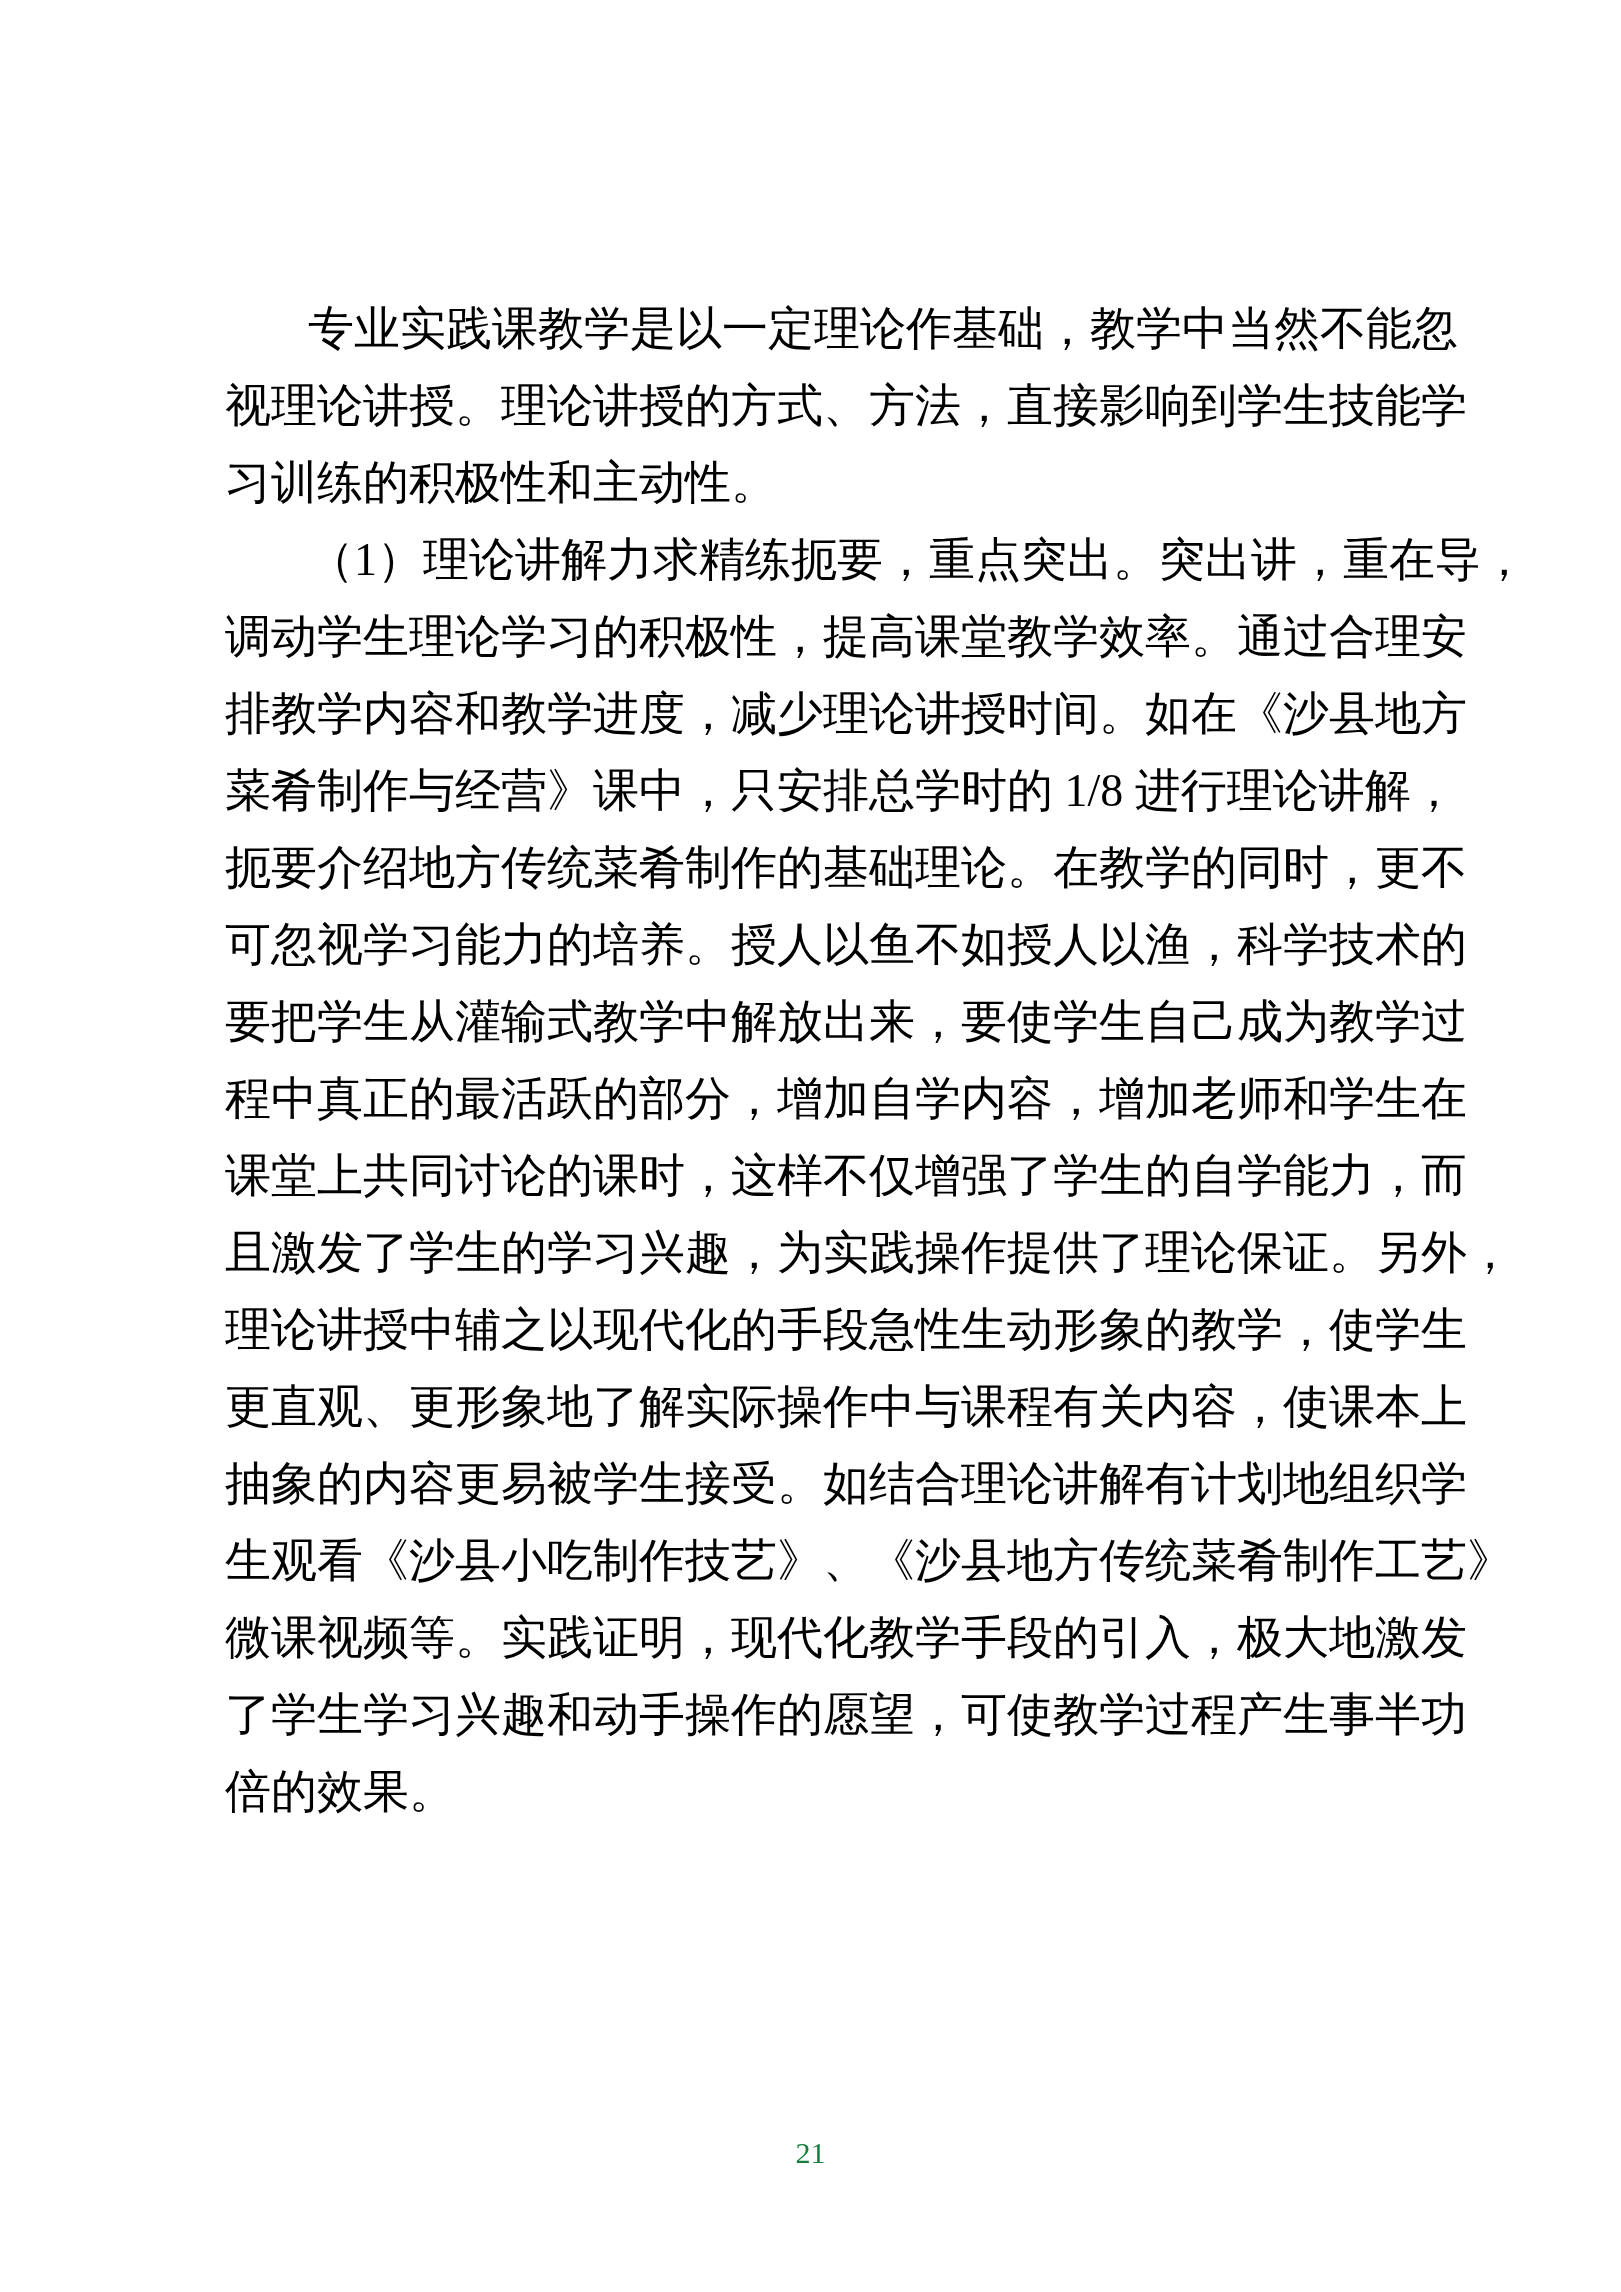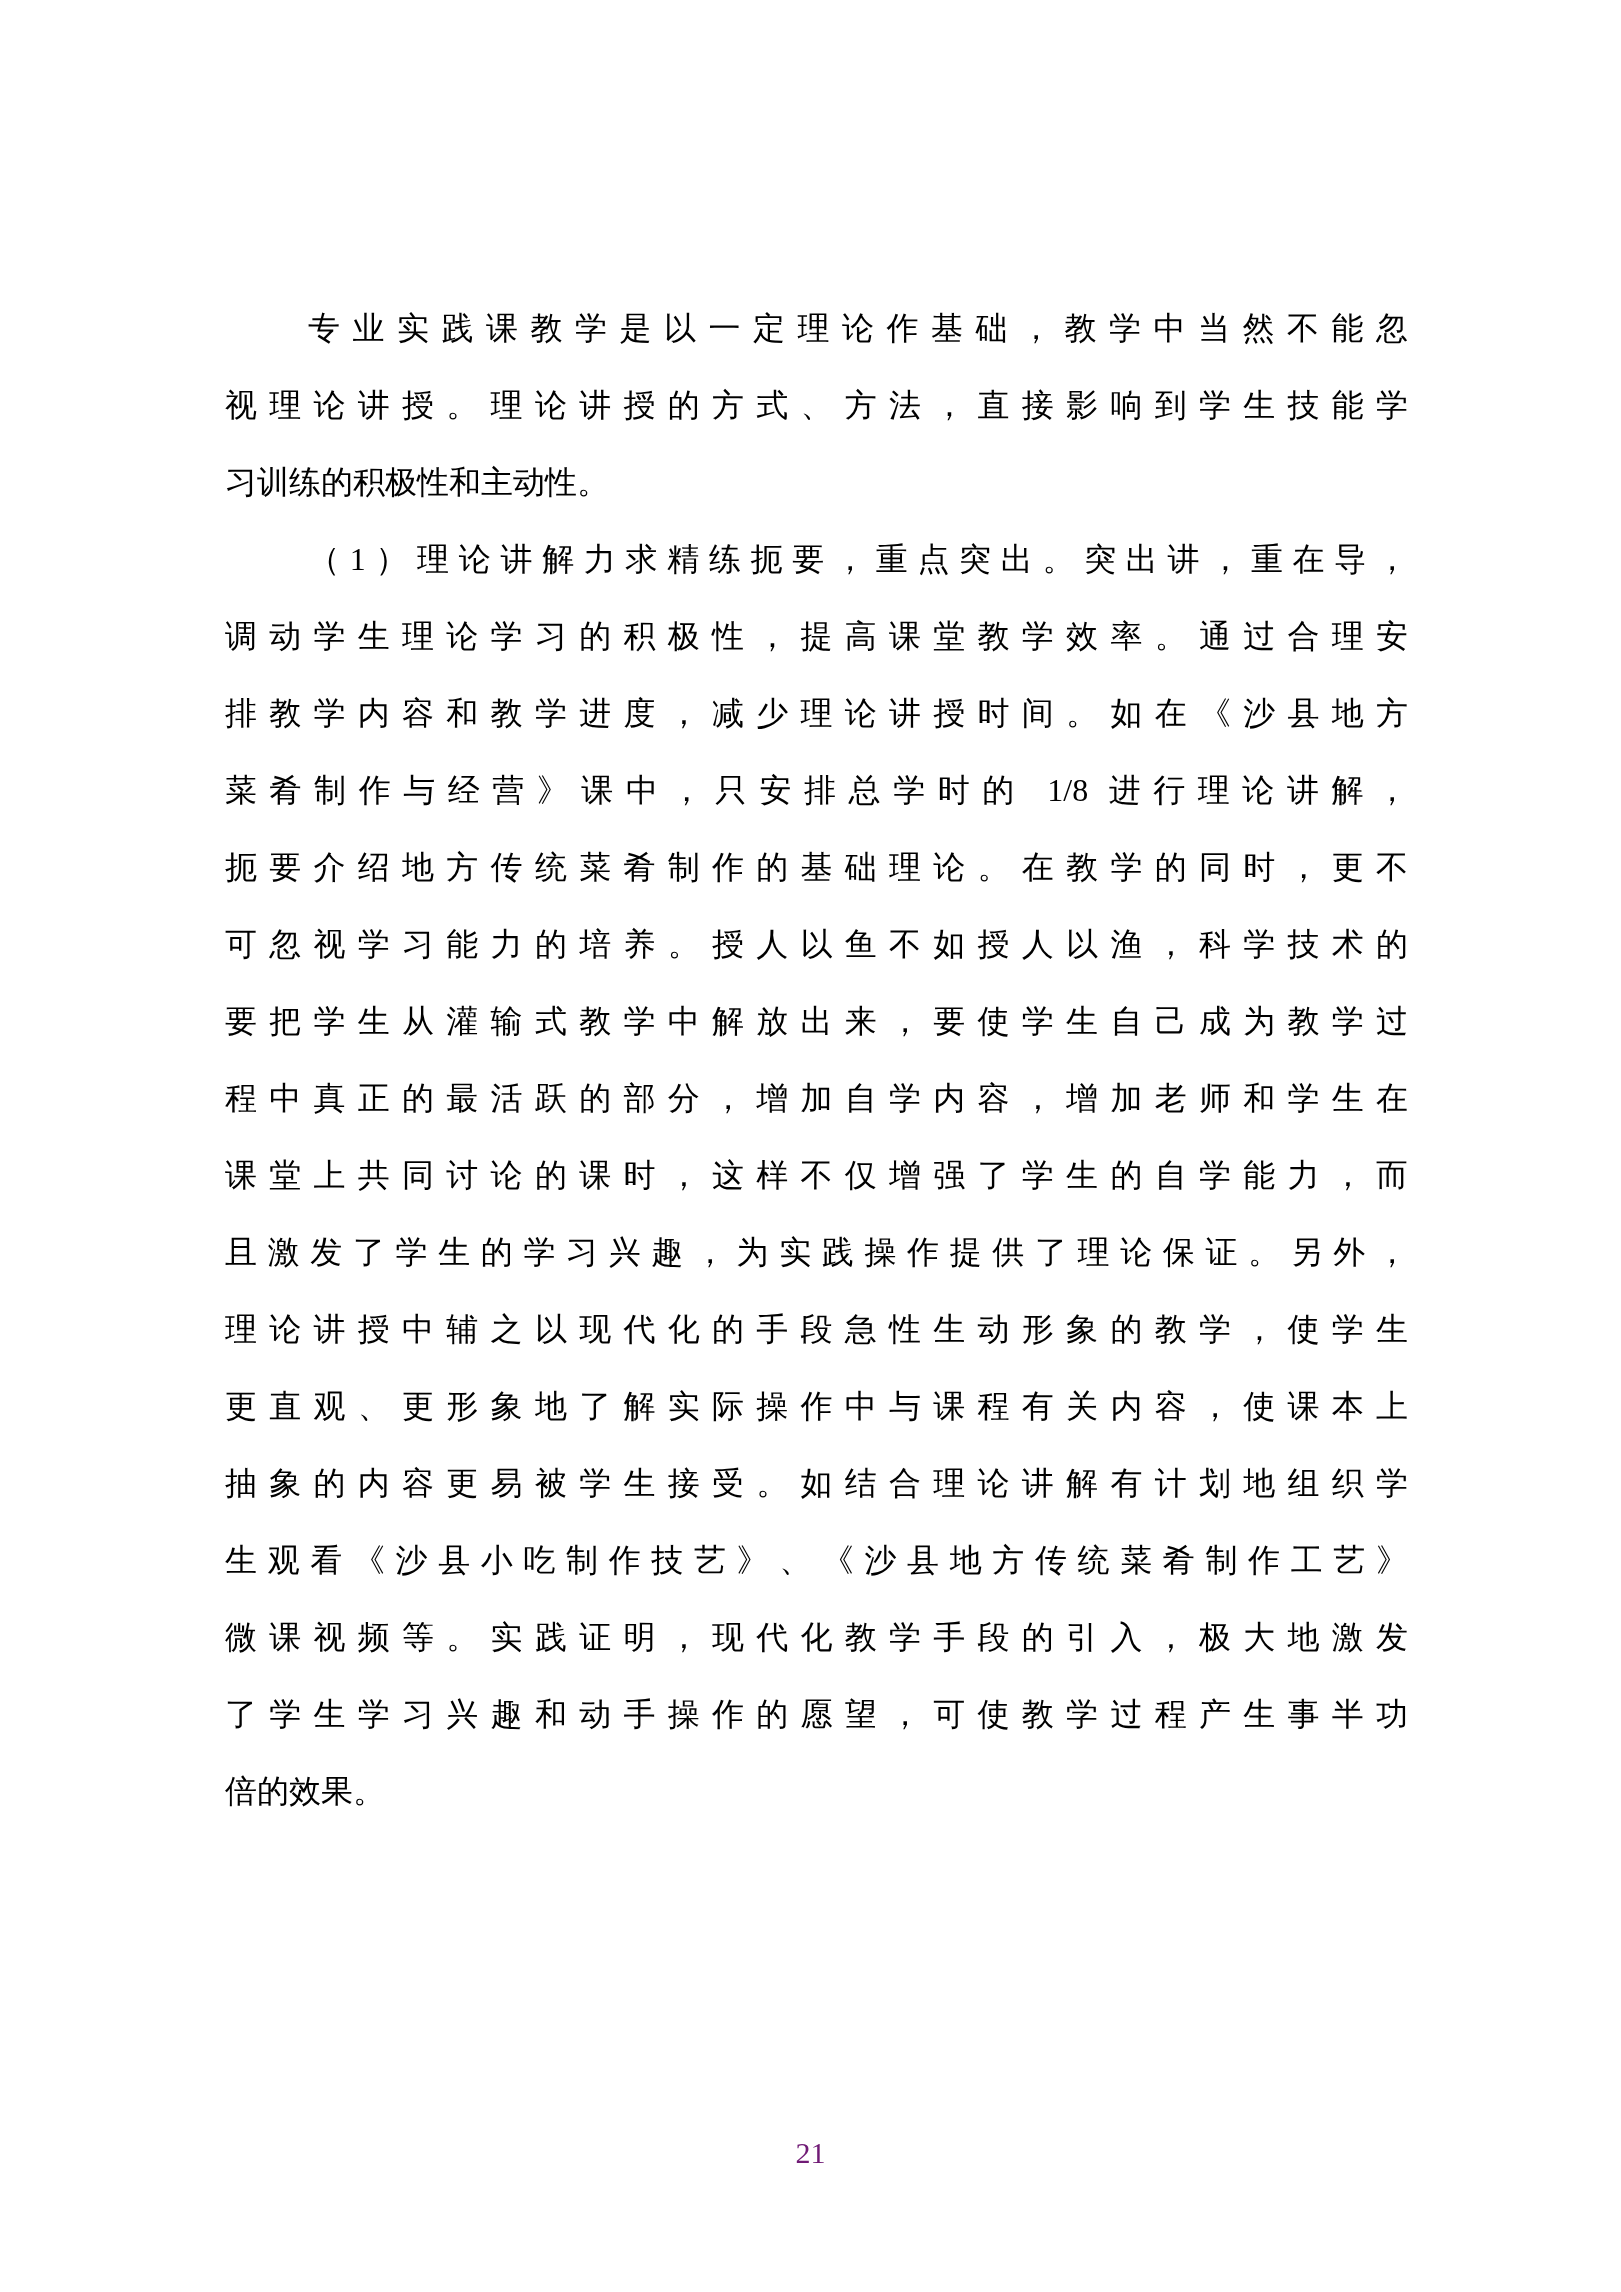--- a/index.html
+++ b/index.html
@@ -20,21 +20,21 @@
     position: absolute;
     left: 225px;
     top: 290px;
     width: 1183px;
   }
   .paragraph {
     margin: 0;
     padding: 0;
   }
   .text-line {
-    font-size: 32px;
+    font-size: 46px;
     line-height: 77px;
     height: 77px;
     white-space: nowrap;
     text-align: justify;
     text-align-last: justify;
     letter-spacing: 0;
     color: #000000;
   }
   .text-line.first {
     text-indent: 83px;
@@ -46,21 +46,21 @@
   .footer {
     position: absolute;
     left: 0;
     top: 2133px;
     width: 1621px;
     text-align: center;
   }
   .page-number {
     font-size: 30px;
     line-height: 39px;
-    color: #701a75;
+    color: #15803d;
     font-family: "Liberation Serif", "DejaVu Serif", serif;
   }
 </style>
 </head>
 <body>
 
 <div class="page">
   <div class="content">
 
   <div class="paragraph">

